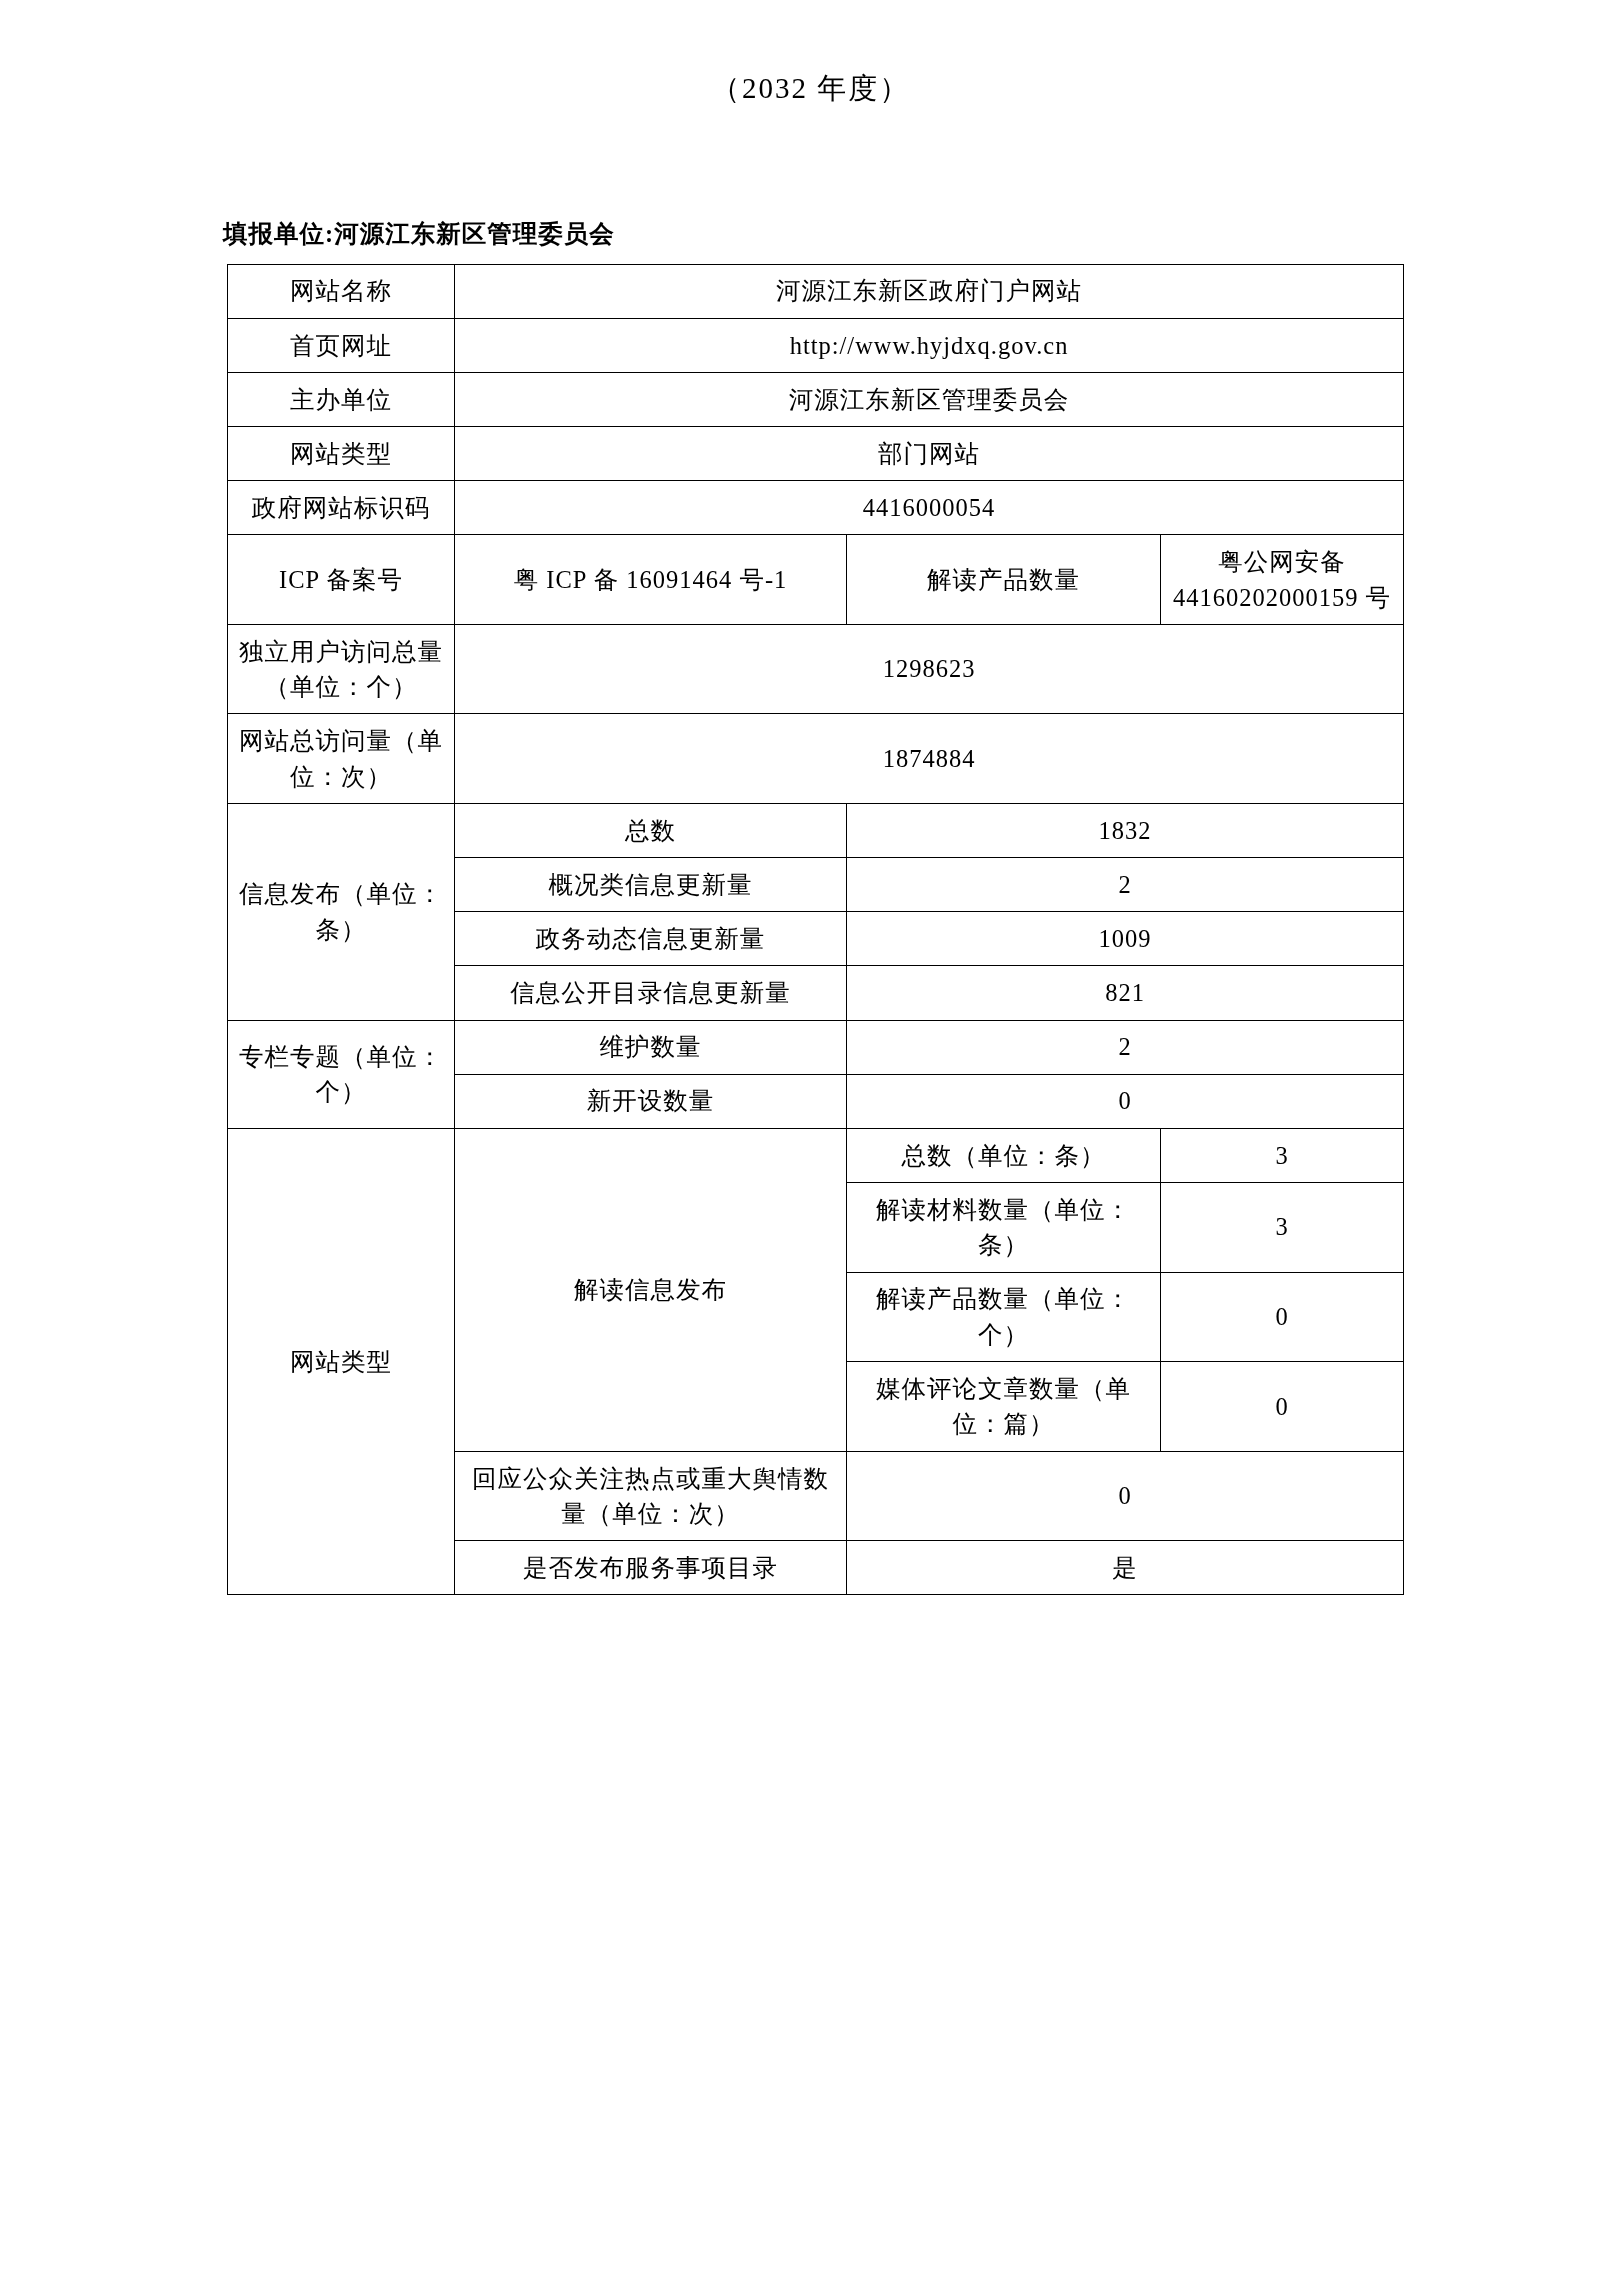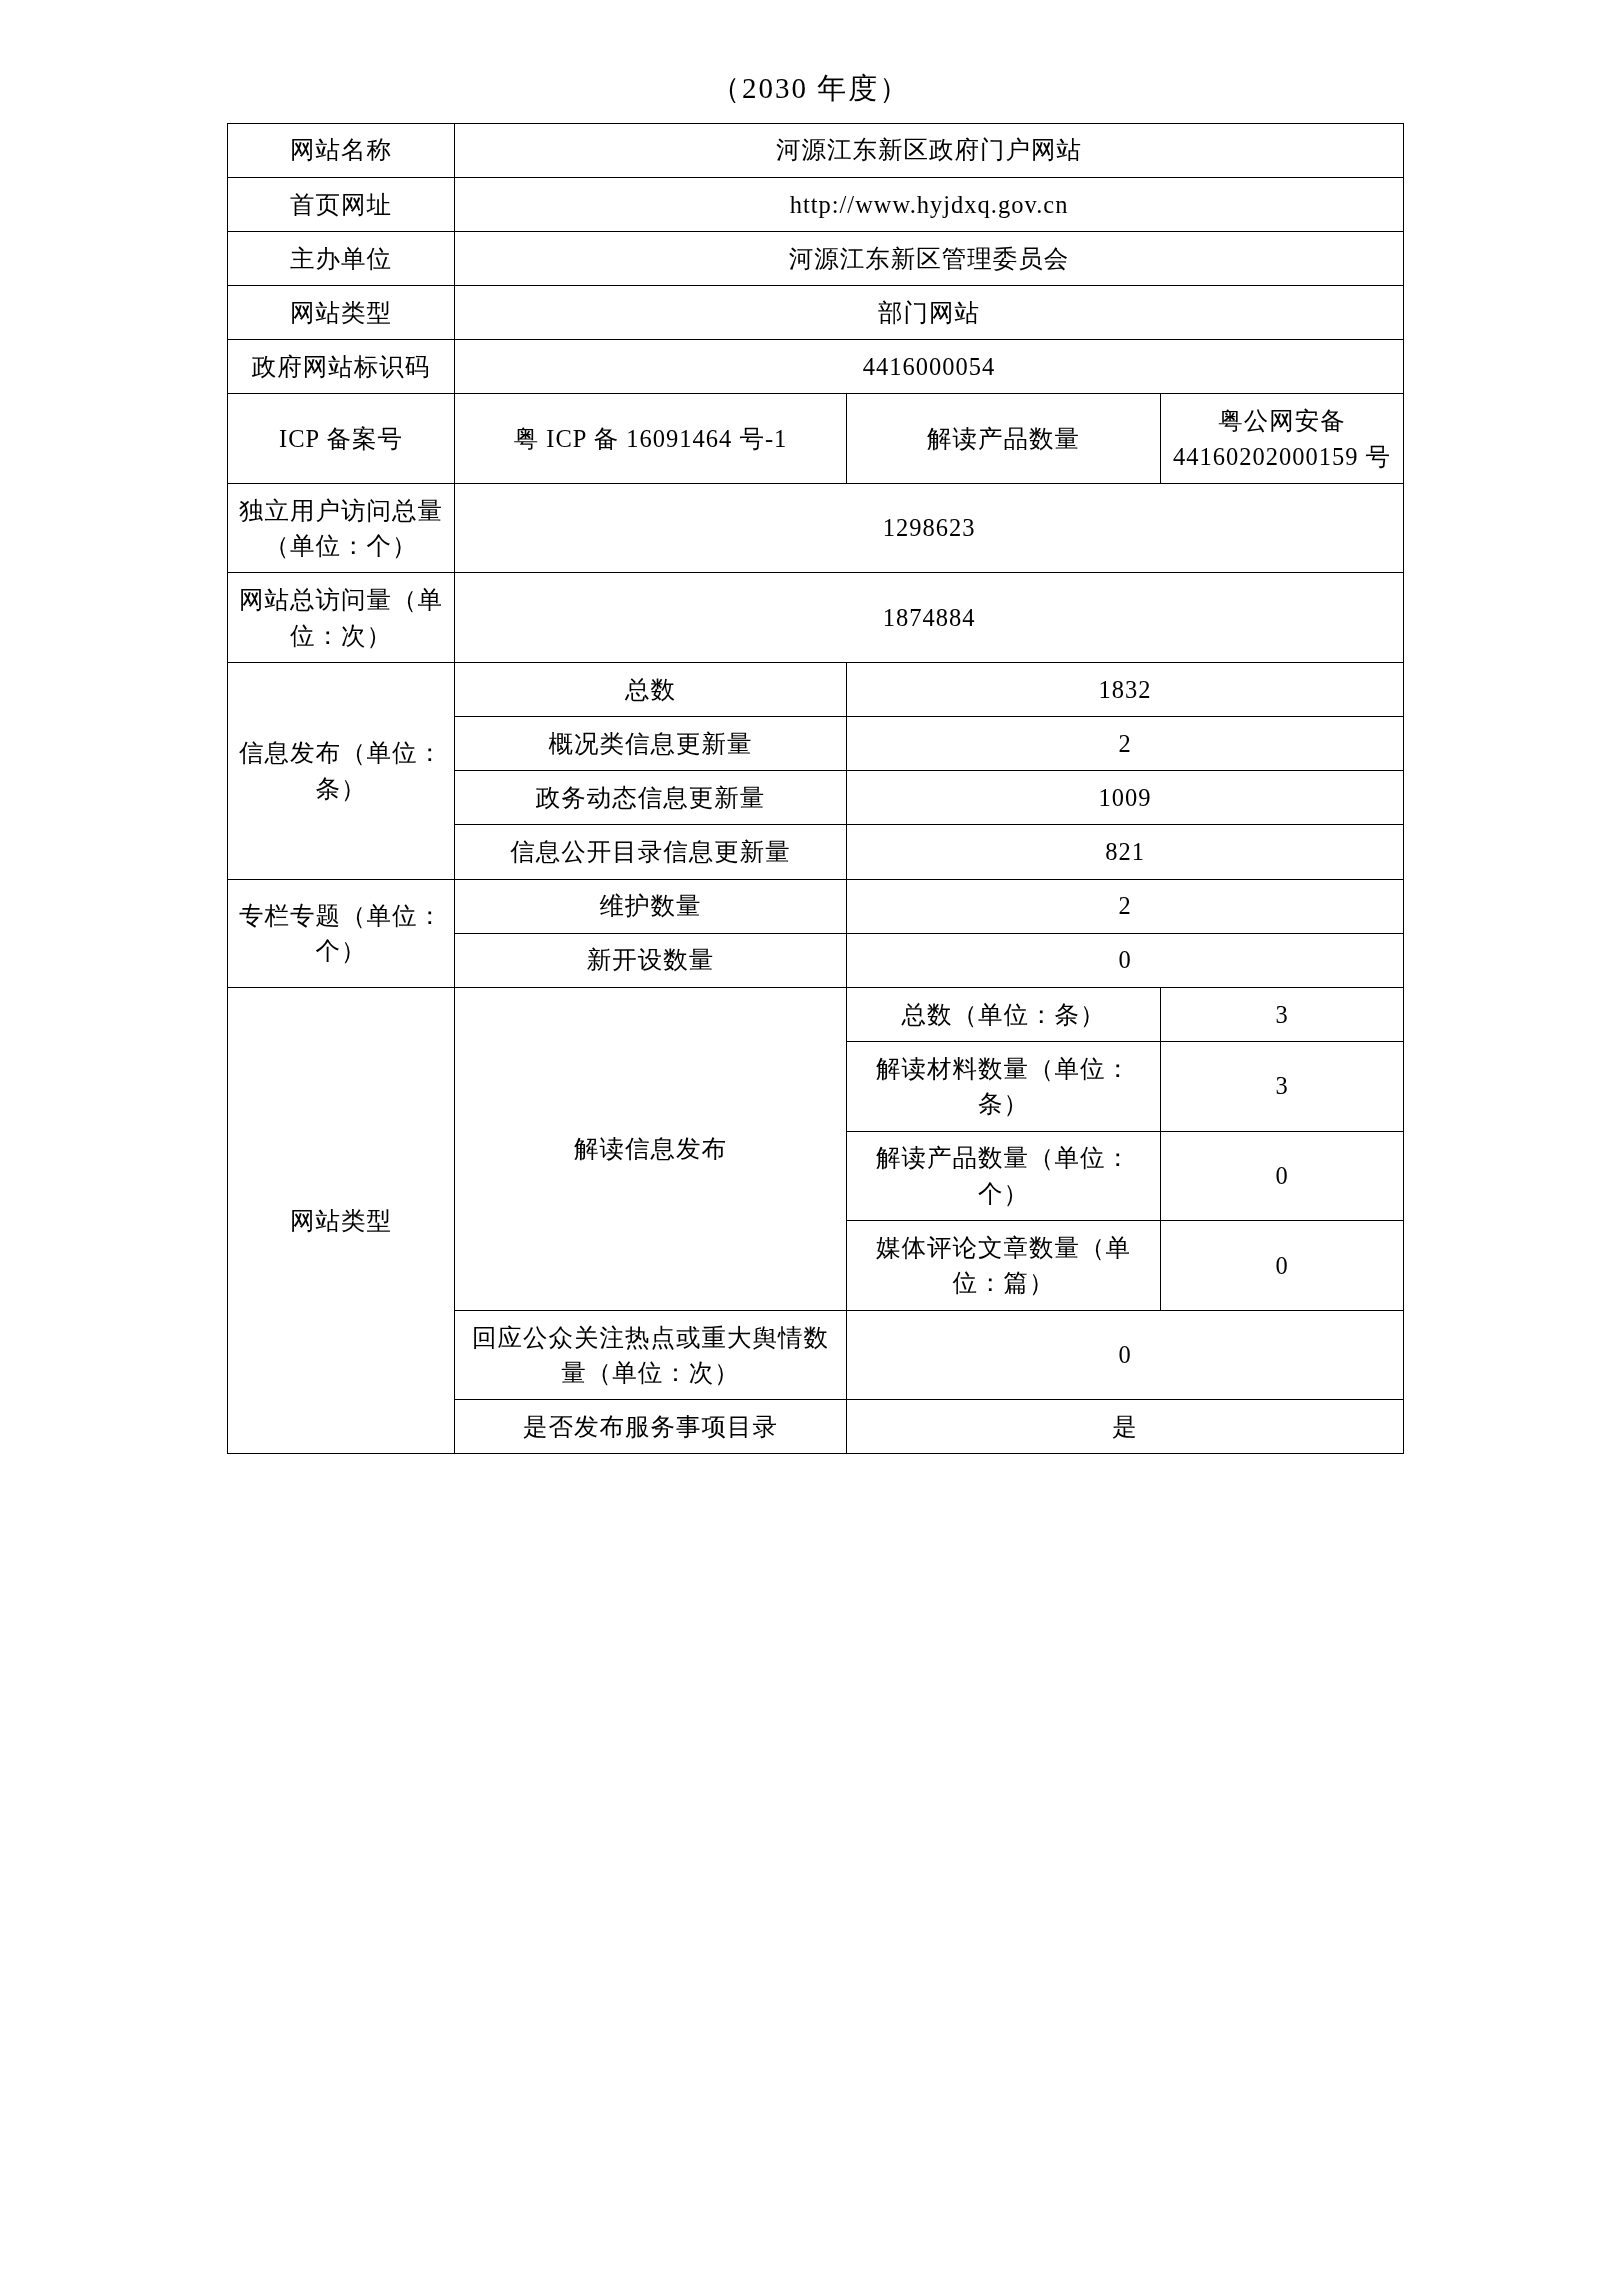--- a/index.html
+++ b/index.html
@@ -68,22 +68,25 @@
   }
   .two-line {
     line-height: 1.5;
   }
 </style>
 </head>
 <body>
 
 <div class="page">
 
-  <div class="subtitle">（2030 年度）</div>
+  <div class="subtitle">（2032 年度）</div>
 
+  <div class="unit-line">
+    <span>填报单位:</span><span>河源江东新区管理委员会</span>
+  </div>
 
   <table class="report">
     <colgroup>
       <col style="width:227px">
       <col style="width:392px">
       <col style="width:314px">
       <col style="width:243px">
     </colgroup>
     <tbody>
       <tr>

